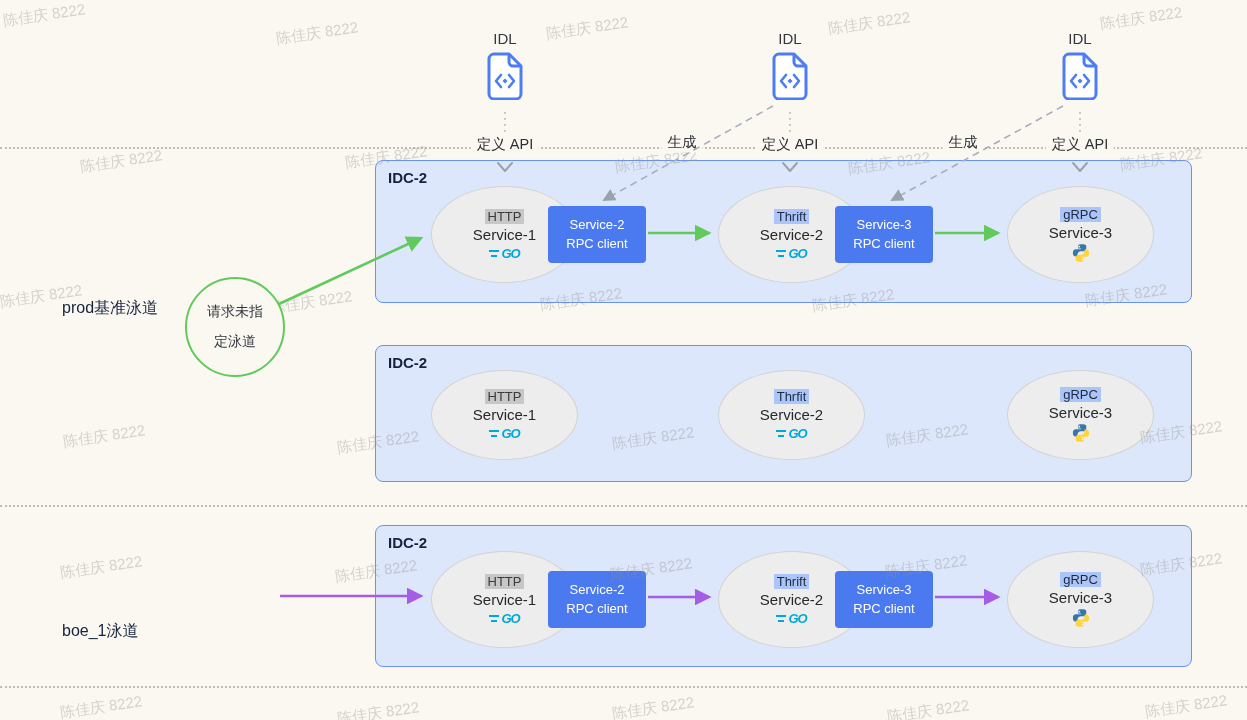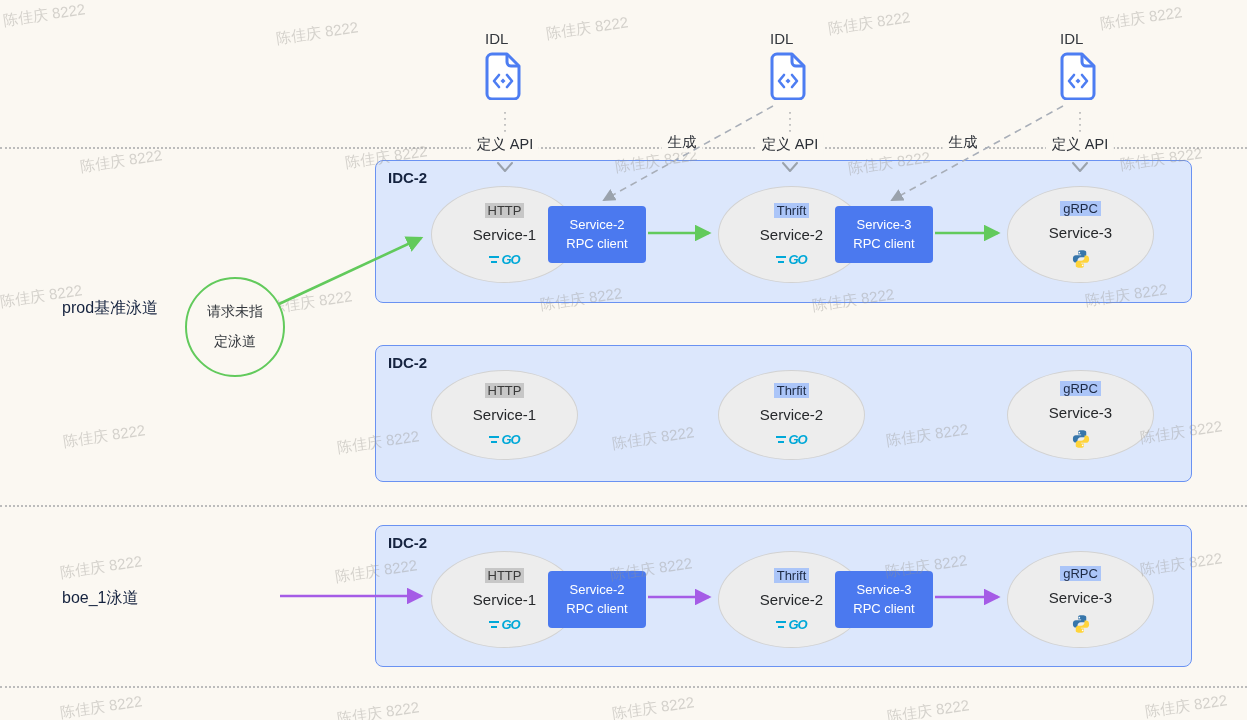--- a/index.html
+++ b/index.html
@@ -8,42 +8,42 @@
     position:relative;width:1247px;height:720px;overflow:hidden;
     background:var(--page-bg,#fbf8f2);
   }
   
   .wm-layer{position:absolute;inset:0;z-index:3;pointer-events:none;}
   .wm{position:absolute;font-size:15px;color:rgba(150,148,142,.38);
       transform:rotate(-8deg);white-space:nowrap;}
   
   .sep{position:absolute;left:0;width:1247px;height:0;border-top:2px dotted #bcbcbc;z-index:1;}
   
-  .idl-file{position:absolute;width:40px;transform:translateX(-50%);text-align:left;z-index:2;}
+  .idl-file{position:absolute;width:40px;transform:translateX(-50%);text-align:center;z-index:2;}
   .idl-label{font-size:15px;color:#33373d;margin-bottom:5px;}
   
   .line-label{position:absolute;transform:translate(-50%,-50%);z-index:5;
       background:var(--page-bg,#fbf8f2);padding:1px 6px;font-size:14.5px;color:#2b2f36;white-space:nowrap;}
   
   .lane-name{position:absolute;font-size:16px;color:#15233f;z-index:2;white-space:nowrap;}
   .badge{position:absolute;border-radius:50%;background:var(--page-bg,#fbf8f2);
       display:flex;flex-direction:column;align-items:center;justify-content:center;
       z-index:4;font-size:14px;color:#33373d;text-align:center;gap:8px;}
   .badge-green{left:185px;top:277px;width:96px;height:96px;
       border:2.5px solid var(--arrow-green,#62ca5c);line-height:1.55;}
   .badge-purple{left:189px;top:551px;width:89px;height:89px;
       border:2.5px solid var(--arrow-purple,#a55ce6);line-height:1.35;}
   
   .idc-box{position:absolute;width:815px;background:var(--idc-fill,#dce7fc);
       border:1.5px solid var(--idc-border,#6a92f2);border-radius:8px;z-index:2;}
   .idc-title{position:absolute;left:12px;top:8px;font-size:15px;font-weight:600;color:#15233f;}
   
   .svc-oval{position:absolute;width:145px;height:95px;border-radius:50%;
       background:var(--service-fill,#ededed);border:1px solid var(--service-border,#d2d2d2);
-      display:flex;flex-direction:column;align-items:center;justify-content:center;gap:8px;z-index:1;}
+      display:flex;flex-direction:column;align-items:center;justify-content:center;gap:2px;z-index:1;}
   .chip{font-size:13px;padding:0 3px;color:#1d2a44;}
   .chip-gray{background:var(--chip-gray,#c7c7c7);color:#3a3a3a;}
   .chip-blue{background:var(--chip-blue,#abc5f8);}
   .svc-name{font-size:15px;color:#26282b;}
   
   .rpc-box{position:absolute;width:98px;height:57px;background:var(--rpc-box,#4b79ef);
       border-radius:4px;color:#fff;display:flex;flex-direction:column;align-items:center;
       justify-content:center;font-size:13px;line-height:1.4;z-index:2;}
   
   .go-logo{display:flex;align-items:center;gap:2px;color:var(--go-cyan,#00a8d8);margin-top:1px;}
@@ -137,21 +137,21 @@
   <div class="line-label" style="left:790px;top:144px">定义 API</div>
   <div class="line-label" style="left:1080px;top:144px">定义 API</div>
   <div class="line-label" style="left:682px;top:142px">生成</div>
   <div class="line-label" style="left:963px;top:142px">生成</div>
 
   <div class="lane-name" style="left:62px;top:298px">prod基准泳道</div>
   <div class="badge badge-green">
     <span>请求未指</span>
     <span>定泳道</span>
   </div>
-  <div class="lane-name" style="left:62px;top:588px">boe_1泳道</div>
+  <div class="lane-name" style="left:62px;top:621px">boe_1泳道</div>
 
   <section class="idc-box" style="left:375px;top:160px;height:141px">
     <div class="idc-title">IDC-2</div>
     <div class="svc-oval" style="left:55px;top:25px">
       <span class="chip chip-gray">HTTP</span>
       <span class="svc-name">Service-1</span>
       <span class="go-logo">
           <span class="go-lines">
             <i></i>
             <i></i>

